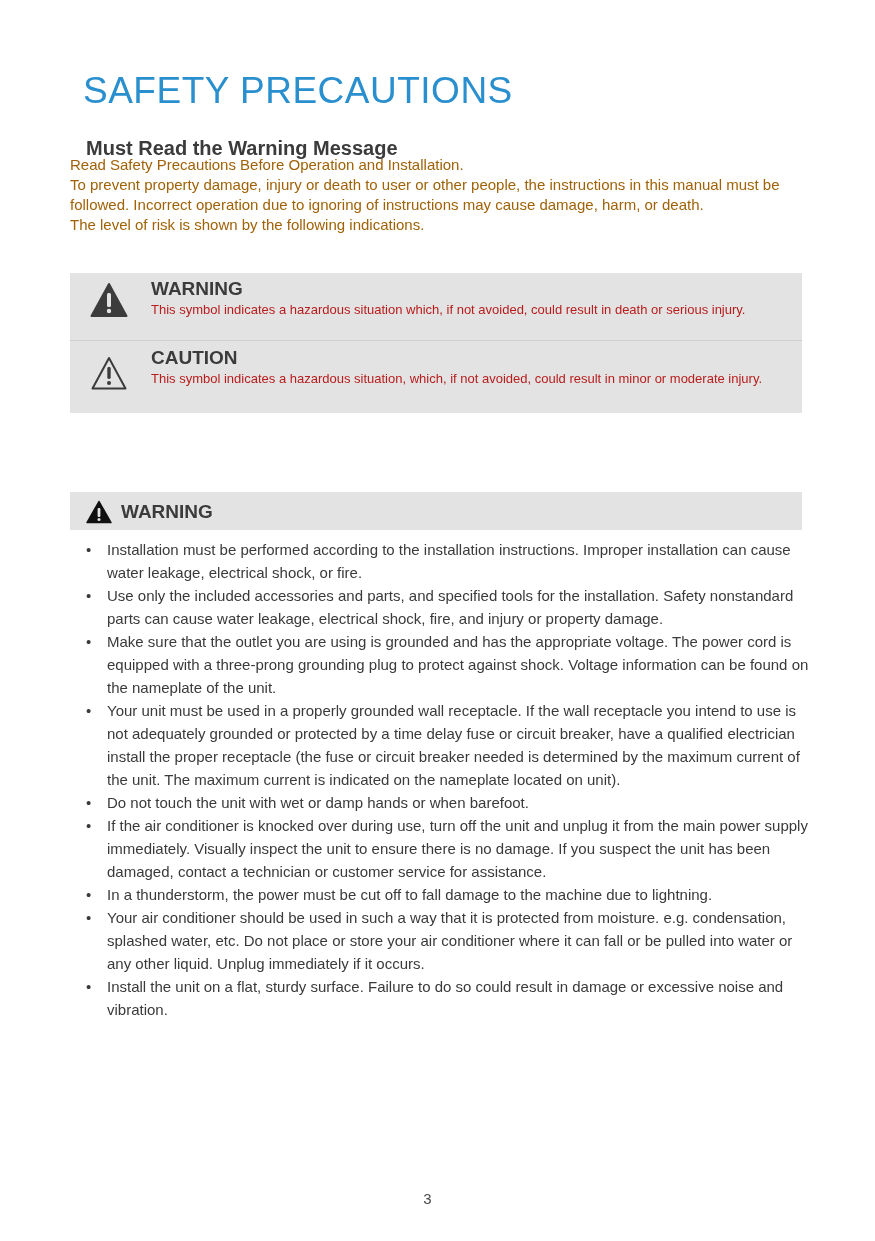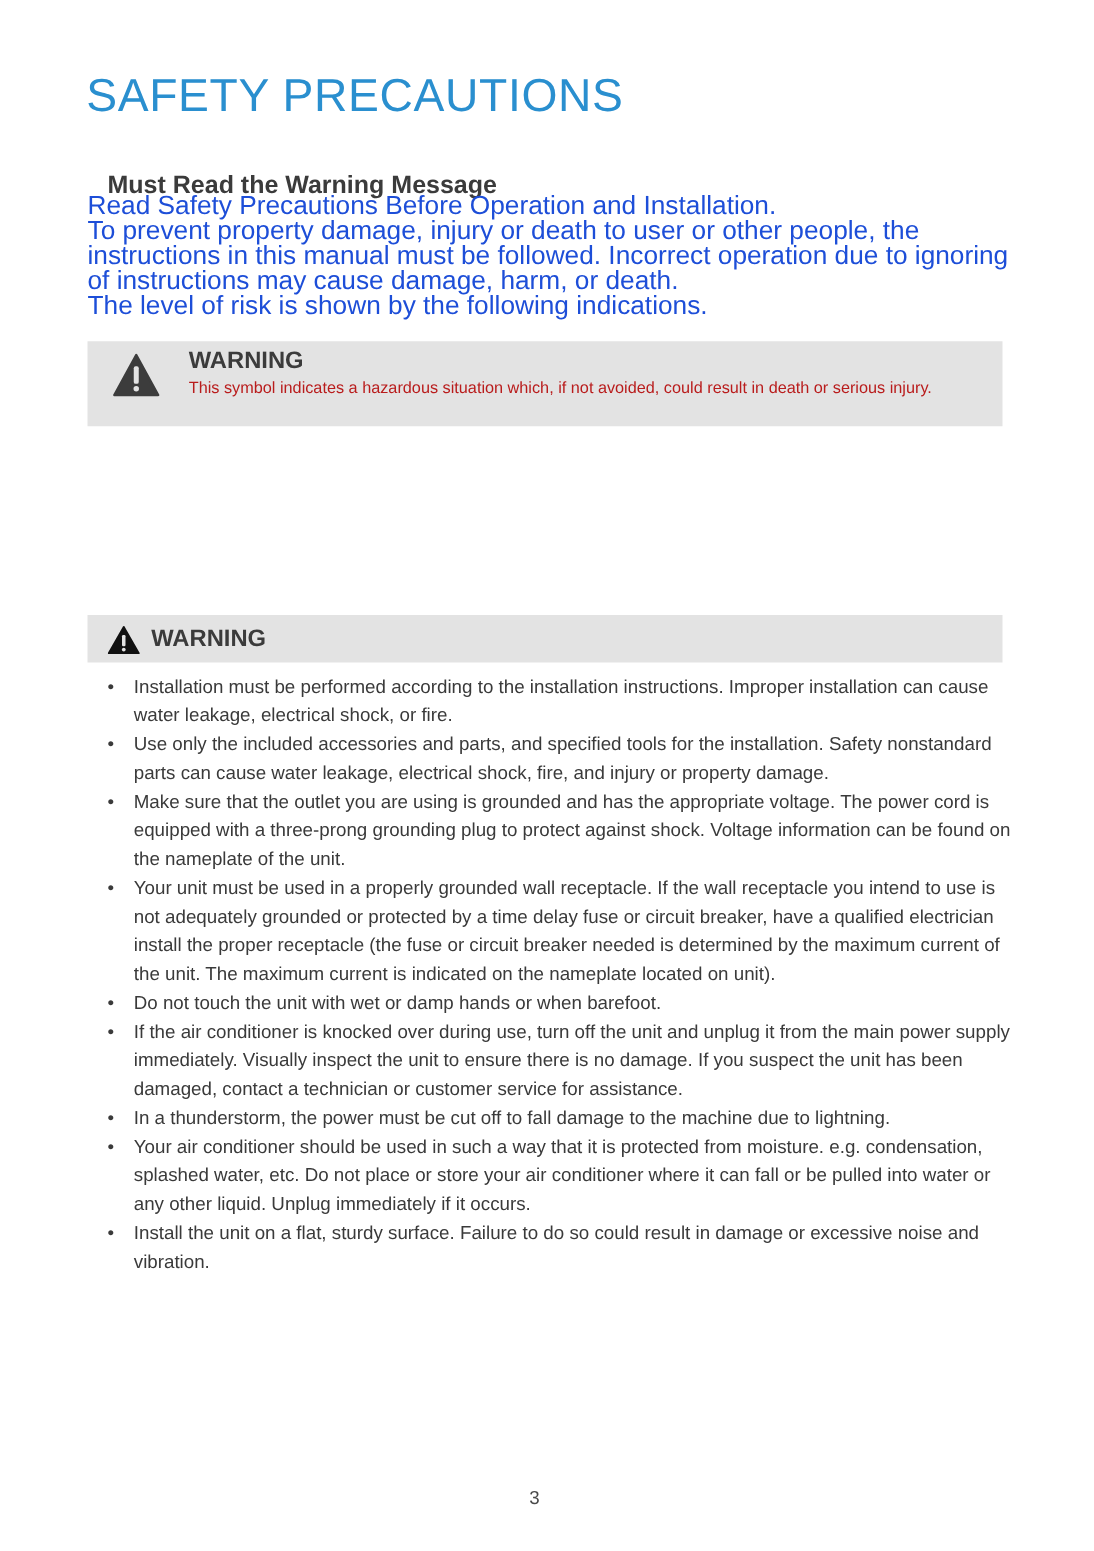--- a/index.html
+++ b/index.html
@@ -12,21 +12,21 @@
       height: 1241px;
       position: relative;
       overflow: hidden;
       font-family: "Liberation Sans", "DejaVu Sans", sans-serif;
       color: #3a3a3a;
     }
     .page-title {
       position: absolute;
       left: 69px;
       top: 58px;
-      margin: 0;
+      margin: 14px;
       font-size: 37px;
       font-weight: normal;
       letter-spacing: 0.5px;
       color: #2a8fcf;
       line-height: 1;
     }
     .subtitle {
       position: absolute;
       left: 70px;
       top: 122px;
@@ -34,23 +34,23 @@
       font-size: 20px;
       font-weight: bold;
       color: #3b3b3b;
       line-height: 1;
     }
     .intro {
       position: absolute;
       left: 70px;
       top: 155px;
       width: 740px;
-      font-size: 21px;
+      font-size: 15px;
       line-height: 20px;
-      color: #1d4ed8;
+      color: #a16207;
     }
     .intro p { margin: 0; }
 
     .levels-table {
       position: absolute;
       left: 70px;
       top: 273px;
       width: 732px;
       background: #e3e3e3;
     }
@@ -170,20 +170,31 @@
     <svg class="level-icon" viewBox="0 0 38 36">
       <path d="M19 2 L36.5 34 L1.5 34 Z" fill="#3c3c3c" stroke="#3c3c3c" stroke-width="2" stroke-linejoin="round"></path>
       <rect x="17" y="11" width="4" height="14" rx="1.5" fill="#e3e3e3"></rect>
       <circle cx="19" cy="29" r="2.2" fill="#e3e3e3"></circle>
     </svg>
     <div class="level-text">
       <span class="level-heading">WARNING</span>
       <span class="level-desc">This symbol indicates a hazardous situation which, if not avoided, could result in death or serious injury.</span>
     </div>
   </div>
+  <div class="level-row r2">
+    <svg class="level-icon" viewBox="0 0 38 36">
+      <path d="M19 3 L35.5 33.5 L2.5 33.5 Z" fill="none" stroke="#3c3c3c" stroke-width="2" stroke-linejoin="round"></path>
+      <rect x="17.3" y="12" width="3.4" height="12" rx="1.4" fill="#3c3c3c"></rect>
+      <circle cx="19" cy="28" r="2" fill="#3c3c3c"></circle>
+    </svg>
+    <div class="level-text">
+      <span class="level-heading">CAUTION</span>
+      <span class="level-desc">This symbol indicates a hazardous situation, which, if not avoided, could result in minor or moderate injury.</span>
+    </div>
+  </div>
 </div>
 
 <div class="warning-banner">
   <svg class="banner-icon" viewBox="0 0 26 24">
     <path d="M13 1.5 L25 22.5 L1 22.5 Z" fill="#111111" stroke="#111111" stroke-width="1.5" stroke-linejoin="round"></path>
     <rect x="11.6" y="8" width="2.8" height="9" rx="1" fill="#e3e3e3"></rect>
     <circle cx="13" cy="19.6" r="1.5" fill="#e3e3e3"></circle>
   </svg>
   <span class="banner-label">WARNING</span>
 </div>

